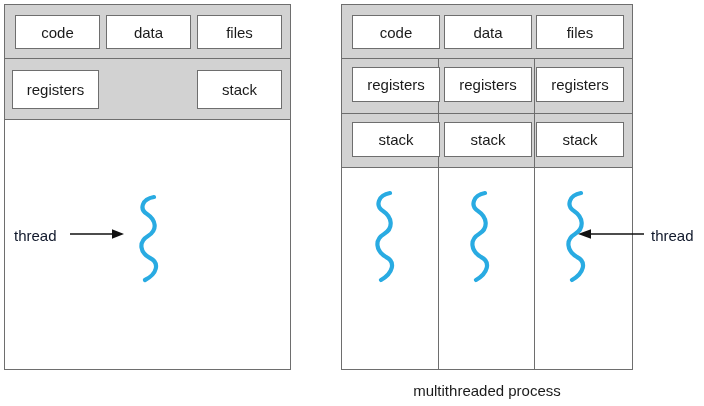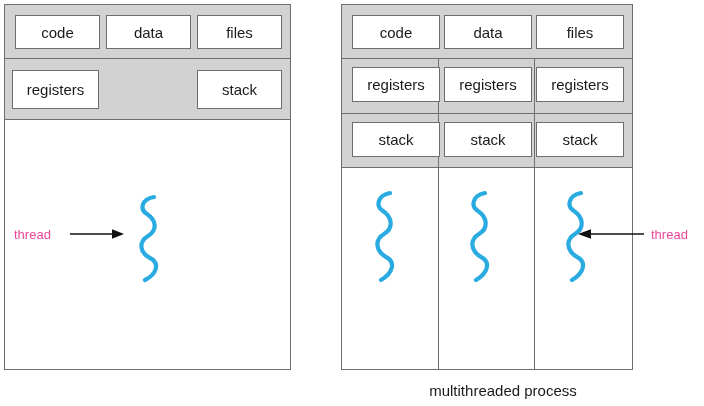--- a/index.html
+++ b/index.html
@@ -106,41 +106,41 @@
   #squiggle-m0     { left: 26px;  top: 184px; }
   #squiggle-m1     { left: 121px; top: 184px; }
   #squiggle-m2     { left: 217px; top: 184px; }
 
   
   .annot {
     position: absolute;
   }
   .annot-label {
     position: absolute;
-    font-size: 13px;
-    color: #ec4899;
+    font-size: 15px;
+    color: #0f172a;
     line-height: 1;
     white-space: nowrap;
   }
   #thread-label-left  { left: 14px;  top: 228px; }
   #thread-label-right { left: 651px; top: 228px; }
   #arrow-left  { left: 70px;  top: 224px; }
   #arrow-right { left: 578px; top: 224px; }
 
   
   .caption {
     position: absolute;
     font-size: 15px;
     color: #1a1a1a;
     line-height: 1;
     white-space: nowrap;
     text-align: center;
   }
   #caption-single { left: 4px;   top: 383px; width: 287px; }
-  #caption-multi  { left: 357px; top: 383px; width: 292px; text-align: center; }
+  #caption-multi  { left: 341px; top: 383px; width: 292px; text-align: center; }
 </style>
 </head>
 <body>
 
 <div class="stage">
 
   <div class="panel" id="panel-single">
 
     <div class="band band-top"></div>
     <div class="band band-regs-single"></div>

